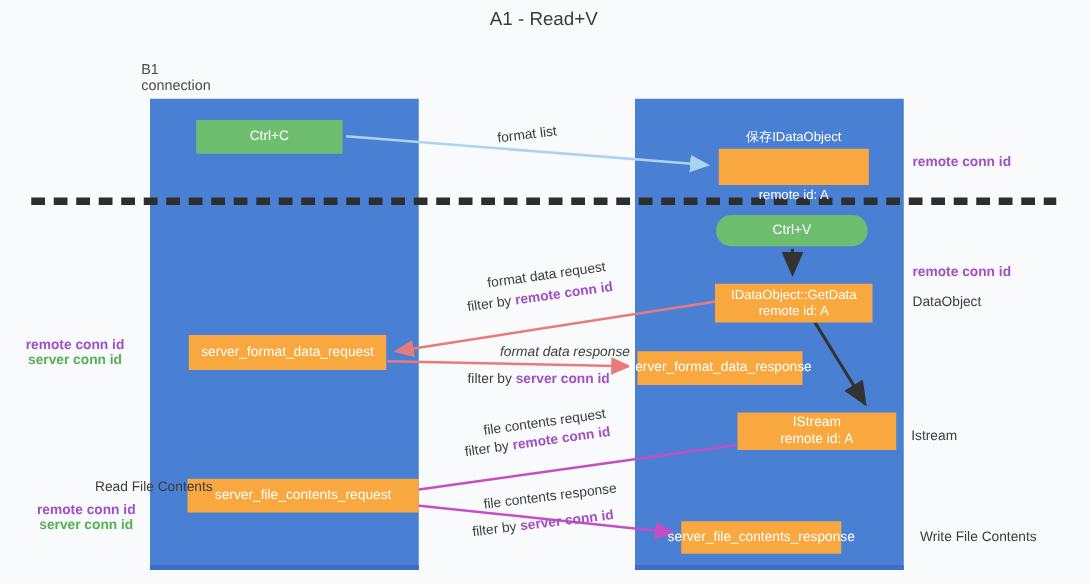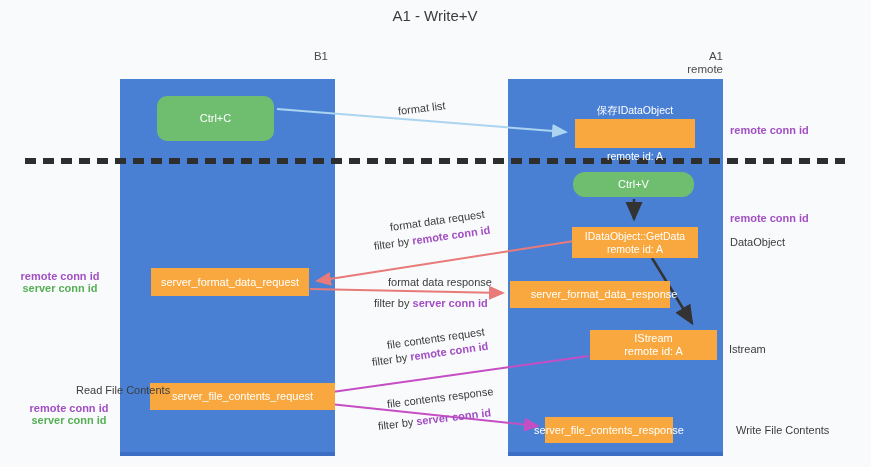--- a/index.html
+++ b/index.html
@@ -1,20 +1,20 @@
 <!DOCTYPE html>
 <html><head>
 <meta charset="utf-8">
 <style>
   html,body{margin:0;padding:0;}
   body{font-family:"Liberation Sans",sans-serif;background:#f9fafb;}
   #stage{position:relative;width:871px;height:467px;background:#f9fafb;overflow:hidden;}
   .abs{position:absolute;}
   .title{left:320px;top:6px;width:230px;text-align:center;color:#3c3c3c;font-size:15px;line-height:19px;}
-  .lane-header{width:215px;text-align:right;color:#4a4a4a;font-size:11.5px;line-height:13px;top:50px;}
+  .lane-header{width:215px;text-align:left;color:#4a4a4a;font-size:11.5px;line-height:13px;top:50px;}
   .lane{top:79px;width:215px;height:373px;background:#4a80d4;border-bottom:4px solid #3d6ec6;}
   .node{display:flex;flex-direction:column;align-items:center;justify-content:center;
         color:#ffffff;font-size:11px;line-height:13px;text-align:center;}
   .green{background:#6fbe70;}
   .orange{background:#f8a83e;}
   .lbl{font-size:11px;color:#3c3c3c;white-space:nowrap;}
   .purple{color:#a24fc4;font-weight:bold;}
   .greentx{color:#55b055;font-weight:bold;}
   .rot8{transform:rotate(-8deg);transform-origin:left center;}
   .rot7{transform:rotate(-7deg);transform-origin:left center;}
@@ -22,29 +22,26 @@
   .layer1{z-index:1;}
   .layer2{z-index:2;}
   .layer3{z-index:3;}
 </style>
 </head>
 <body>
 
 <div id="stage">
 
   <div class="abs title layer2">
-    <div>A1 - Write+V</div>
+    <div>A1 - Read+V</div>
   </div>
 
   <div class="abs lane-header layer2" style="left:113px;">
     <div>B1</div>
-  </div>
-  <div class="abs lane-header layer2" style="left:508px;">
-    <div>A1</div>
-    <div>remote</div>
+    <div>connection</div>
   </div>
 
   <div class="abs lane layer1" style="left:120px;"></div>
   <div class="abs lane layer1" style="left:508px;"></div>
 
   <svg class="layer2" width="871" height="467" viewBox="0 0 871 467">
     <defs>
       <marker id="ah-blue" markerWidth="9" markerHeight="8" refX="7" refY="3.5" orient="auto">
         <path d="M0,0 L8,3.5 L0,7 z" fill="#aad4f0"></path>
       </marker>
@@ -69,21 +66,21 @@
 
     <line x1="310" y1="289" x2="503" y2="293" stroke="#e87a7a" stroke-width="2" marker-end="url(#ah-salmon)"></line>
 
     <line x1="652" y1="258" x2="692" y2="323" stroke="#333333" stroke-width="2.5" marker-end="url(#ah-black)"></line>
 
     <line x1="589" y1="356" x2="318" y2="394" stroke="#c54ec5" stroke-width="2" marker-end="url(#ah-magenta)"></line>
 
     <line x1="311" y1="402" x2="538" y2="426" stroke="#c54ec5" stroke-width="2" marker-end="url(#ah-magenta)"></line>
   </svg>
 
-  <div class="abs node green layer3" style="left:157px;top:96px;width:117px;height:45px;border-radius:10px;">
+  <div class="abs node green layer3" style="left:157px;top:96px;width:117px;height:27px;">
     <span>Ctrl+C</span>
   </div>
 
   <div class="abs node orange layer3" style="left:575px;top:119px;width:120px;height:29px;font-size:10.5px;gap:33px;">
     <span>保存IDataObject</span>
     <span>remote id: A</span>
   </div>
 
   <div class="abs node green layer3" style="left:573px;top:172px;width:121px;height:25px;border-radius:12px;">
     <span>Ctrl+V</span>
@@ -91,21 +88,21 @@
 
   <div class="abs node orange layer3" style="left:572px;top:227px;width:126px;height:31px;font-size:10.5px;">
     <span>IDataObject::GetData</span>
     <span>remote id: A</span>
   </div>
 
   <div class="abs node orange layer3" style="left:151px;top:268px;width:158px;height:28px;align-items:center;">
     <span>server_format_data_request</span>
   </div>
 
-  <div class="abs node orange layer3" style="left:510px;top:281px;width:132px;height:27px;padding-left:28px;">
+  <div class="abs node orange layer3" style="left:510px;top:281px;width:132px;height:27px;">
     <span>server_format_data_response</span>
   </div>
 
   <div class="abs node orange layer3" style="left:590px;top:330px;width:127px;height:30px;">
     <span>IStream</span>
     <span>remote id: A</span>
   </div>
 
   <div class="abs node orange layer3" style="left:150px;top:383px;width:185px;height:27px;align-items:center;">
     <span>server_file_contents_request</span>
@@ -115,21 +112,21 @@
     <span>server_file_contents_response</span>
   </div>
 
   <div class="abs lbl rot7 layer3" style="left:398px;top:105px;">format list</div>
 
   <div class="abs lbl rot8 layer3" style="left:390px;top:221px;">format data request</div>
   <div class="abs lbl rot8 layer3" style="left:374px;top:240px;">
     <span>filter by </span><span class="purple">remote conn id</span>
   </div>
 
-  <div class="abs lbl layer3" style="left:388px;top:276px;">format data response</div>
+  <div class="abs lbl layer3" style="left:400px;top:276px;font-style:italic;">format data response</div>
   <div class="abs lbl layer3" style="left:374px;top:297px;">
     <span>filter by </span><span class="purple">server conn id</span>
   </div>
 
   <div class="abs lbl rot8 layer3" style="left:387px;top:339px;">file contents request</div>
   <div class="abs lbl rot8 layer3" style="left:372px;top:356px;">
     <span>filter by </span><span class="purple">remote conn id</span>
   </div>
 
   <div class="abs lbl rot7 layer3" style="left:387px;top:398px;">file contents response</div>

